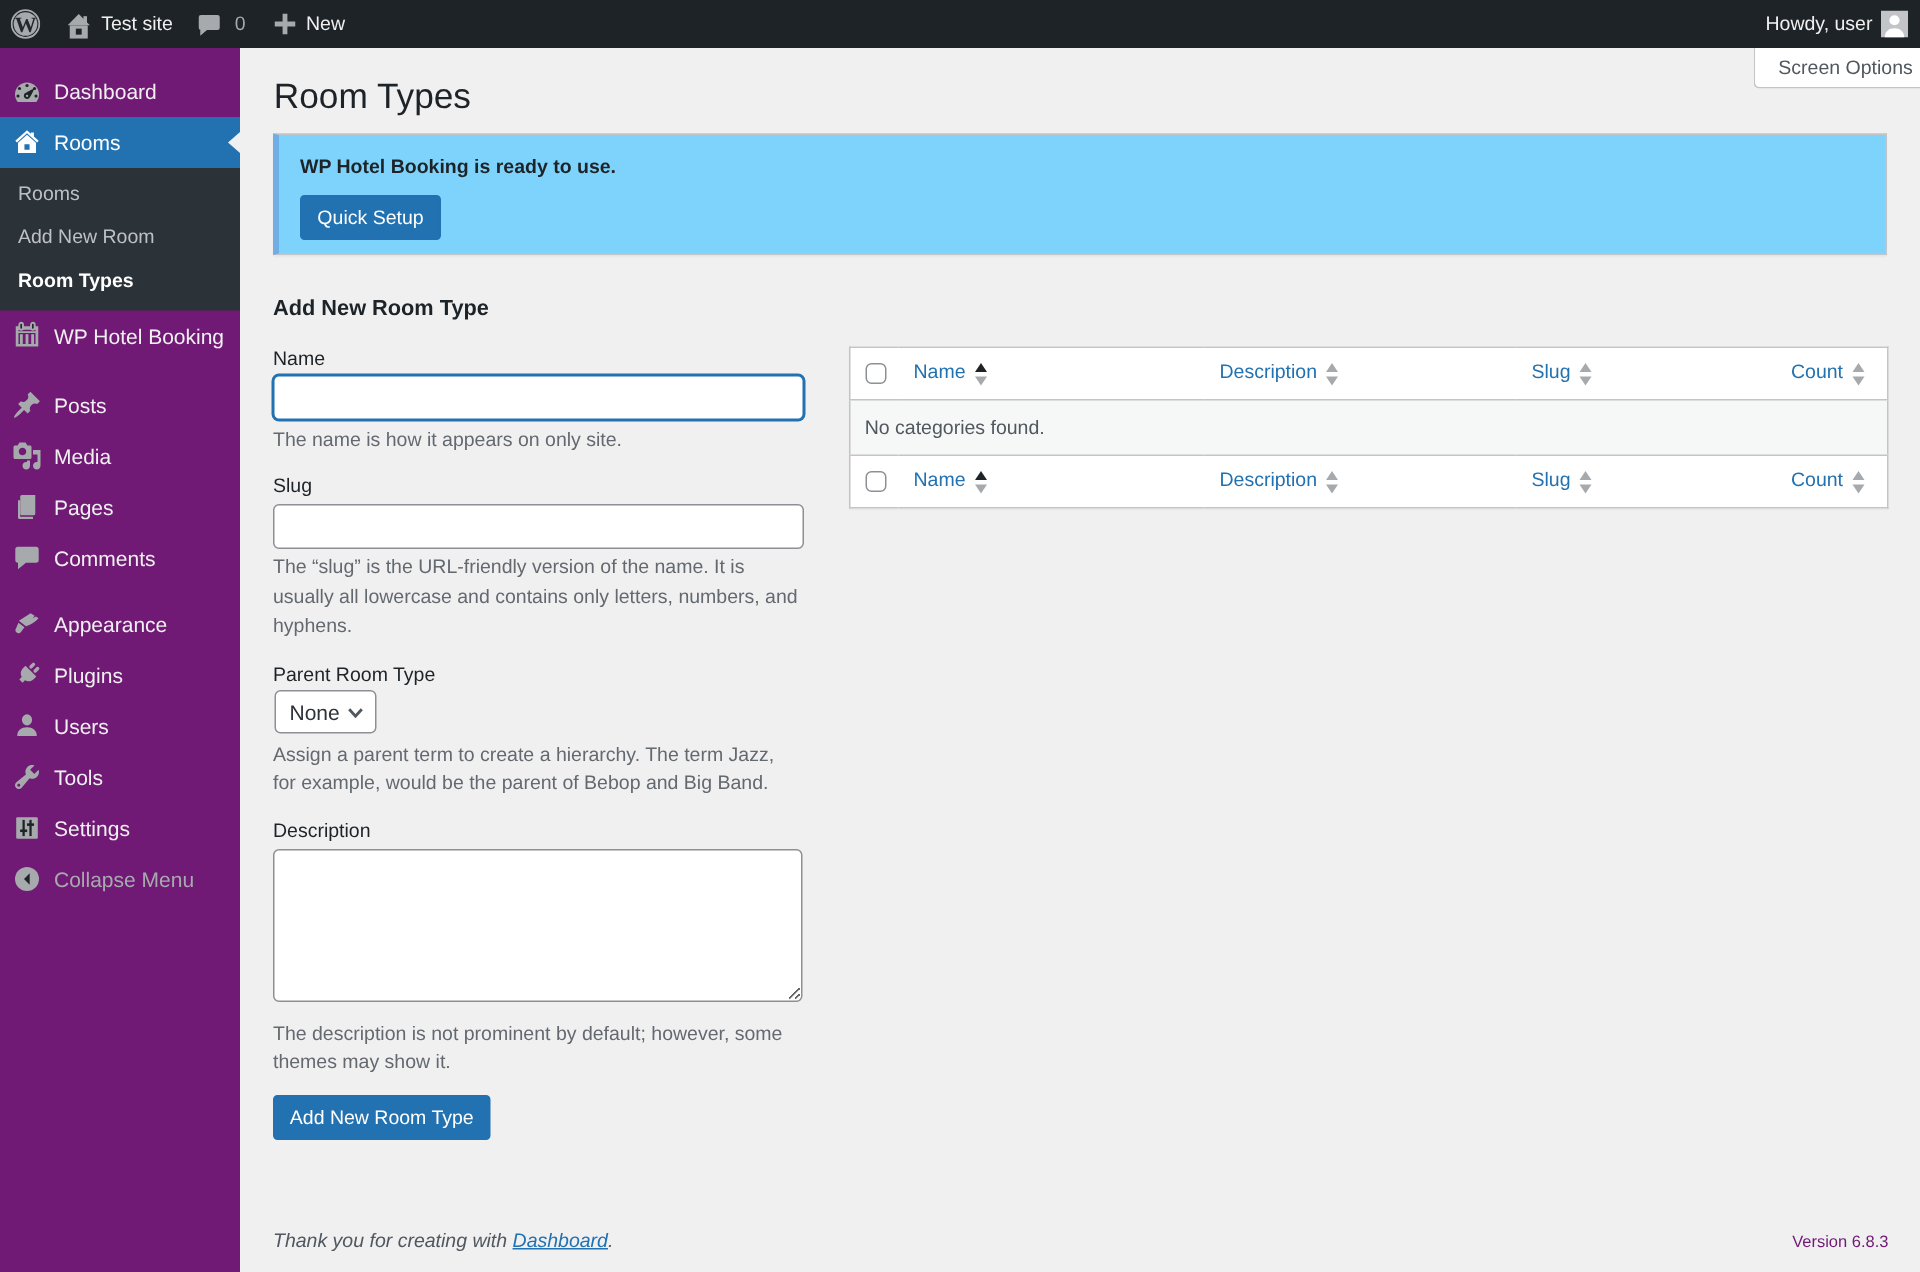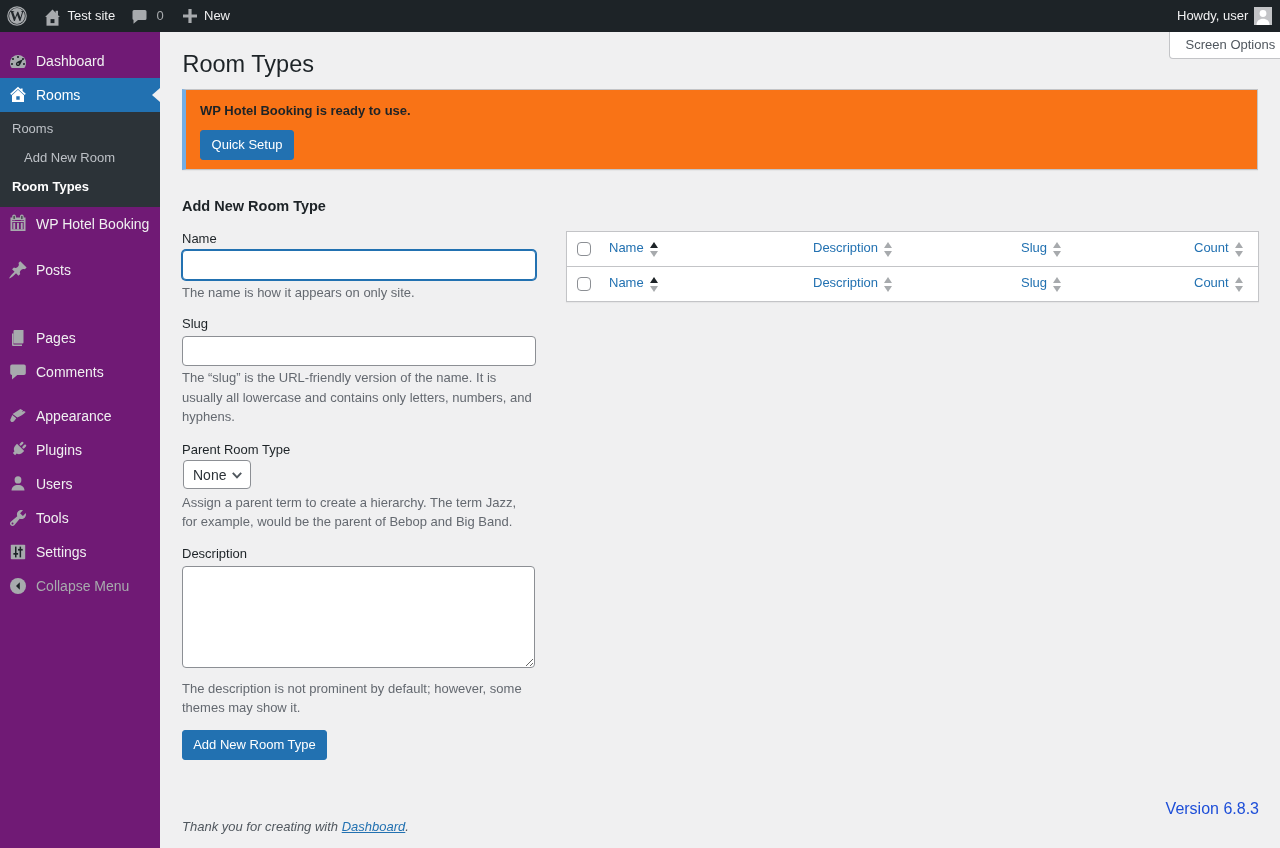--- a/index.html
+++ b/index.html
@@ -18,21 +18,21 @@
   .menu-item .mi-icon { position:absolute; left:8px; top:7px; width:20px; height:20px; }
   .menu-item .mi-label { position:absolute; left:36px; top:0; line-height:34px; white-space:nowrap; }
   #rooms-active { background:#2271b1; color:#fff; }
   #rooms-active .arrow { position:absolute; right:0; top:9.5px; width:0; height:0; border-top:7.5px solid transparent; border-bottom:7.5px solid transparent; border-right:8px solid #f0f0f1; }
   #submenu { position:absolute; left:0; top:80px; width:160px; height:95px; background:#2c3338; }
   .sm-item { position:absolute; left:12px; line-height:17px; font-size:13px; color:#bdc1c6; white-space:nowrap; }
 
   
   #screen-options { position:absolute; left:961px; top:0; width:138px; height:27px; background:#fff; border:1px solid #c3c4c7; border-top:none; border-radius:0 0 4px 4px; color:#50575e; font-size:13px; text-align:center; line-height:26px;margin-left:48px; }
   h1.wp-heading { position:absolute; left:22.5px; top:17px; font-size:23.5px; font-weight:400; color:#1d2327; line-height:30px; }
-  #notice { position:absolute; left:22px; top:56.5px; width:1076px; height:81px; background:#f97316; border:1px solid #c3c4c7; border-left:4px solid #72aee6; box-shadow:0 1px 1px rgba(0,0,0,.04); }
+  #notice { position:absolute; left:22px; top:56.5px; width:1076px; height:81px; background:#7dd3fc; border:1px solid #c3c4c7; border-left:4px solid #72aee6; box-shadow:0 1px 1px rgba(0,0,0,.04); }
   #notice p.msg { position:absolute; left:14px; top:13px; font-weight:bold; font-size:13px; color:#1d2327; }
   .btn-primary { display:inline-block; background:#2271b1; border:1px solid #2271b1; color:#fff; font-size:13px; border-radius:3px; text-align:center; font-family:"Liberation Sans",sans-serif; }
   #quick-setup { position:absolute; left:14px; top:40px; width:94px; height:30px; line-height:28px; }
 
   
   .abs { position:absolute; }
   .fld-label { font-size:13px; color:#1d2327; }
   .helper { font-size:13px; color:#646970; line-height:19.5px; }
   input.txt { display:block; width:354px; height:30px; border:1px solid #8c8f94; border-radius:4px; background:#fff; outline:none; }
   input.txt.focused { border-color:#2271b1; box-shadow:0 0 0 1px #2271b1; }
@@ -48,21 +48,21 @@
   .cb { display:inline-block; width:14.5px; height:14.5px; border:1px solid #8c8f94; border-radius:4px; background:#fff; vertical-align:middle; }
   .sort-up { display:inline-block; width:0; height:0; border-left:4px solid transparent; border-right:4px solid transparent; border-bottom:6px solid #a7aaad; }
   .sort-down { display:inline-block; width:0; height:0; border-left:4px solid transparent; border-right:4px solid transparent; border-top:6px solid #a7aaad; }
   .sorted .sort-up { border-bottom-color:#1d2327; }
   .sort-box { display:inline-block; vertical-align:middle; margin-left:6px; line-height:0; }
   .sort-box .sort-up { margin-bottom:3px; }
   tr.no-items td { background:#f6f7f7; color:#50575e; }
 
   #footer-left { position:absolute; left:22px; top:786.5px; font-size:13px; color:#50575e; font-style:italic; }
   #footer-left a { color:#2271b1; text-decoration:underline; }
-  #footer-right { position:absolute; right:21px; top:768px; font-size:16px; color:#1d4ed8; }
+  #footer-right { position:absolute; right:21px; top:790px; font-size:11px; color:#701a75; }
 </style>
 </head>
 <body>
 <div id="content">
   <div id="screen-options">Screen Options&nbsp; <span style="display:inline-block;width:0;height:0;border:4px solid transparent;border-top:5px solid #50575e;vertical-align:-1px;"></span></div>
   <h1 class="wp-heading">Room Types</h1>
   <div id="notice">
     <p class="msg">WP Hotel Booking is ready to use.</p>
     <div id="quick-setup" class="btn-primary">Quick Setup</div>
   </div>
@@ -87,20 +87,23 @@
   <div id="table-wrap">
     <table class="wp-list">
       <tbody>
           <tr class="hrow" style="height:35px;">
         <th style="width:33px;"><span class="cb" style="margin-left:10px;"></span></th>
         <th style="width:204px;padding-left:10px;" class="sorted"><a class="col-label">Name</a><span class="sort-box"><span class="sort-up"></span><br><span class="sort-down"></span></span></th>
         <th style="width:208px;padding-left:10px;"><a class="col-label">Description</a><span class="sort-box"><span class="sort-up"></span><br><span class="sort-down"></span></span></th>
         <th style="width:173px;padding-left:10px;"><a class="col-label">Slug</a><span class="sort-box"><span class="sort-up"></span><br><span class="sort-down"></span></span></th>
         <th style="padding-left:10px;"><a class="col-label">Count</a><span class="sort-box"><span class="sort-up"></span><br><span class="sort-down"></span></span></th>
       </tr>
+      <tr class="no-items" style="height:37px;">
+            <td colspan="5" style="padding-left:10px;">No categories found.</td>
+          </tr>
       <tr class="frow" style="height:35px;">
         <th><span class="cb" style="margin-left:10px;"></span></th>
         <th style="padding-left:10px;" class="sorted"><a class="col-label">Name</a><span class="sort-box"><span class="sort-up"></span><br><span class="sort-down"></span></span></th>
         <th style="padding-left:10px;"><a class="col-label">Description</a><span class="sort-box"><span class="sort-up"></span><br><span class="sort-down"></span></span></th>
         <th style="padding-left:10px;"><a class="col-label">Slug</a><span class="sort-box"><span class="sort-up"></span><br><span class="sort-down"></span></span></th>
         <th style="padding-left:10px;"><a class="col-label">Count</a><span class="sort-box"><span class="sort-up"></span><br><span class="sort-down"></span></span></th>
       </tr>
     </tbody>
       </table>
   </div>
@@ -155,39 +158,45 @@
   <div class="menu-item" id="rooms-active" style="top:46px;">
     <svg class="mi-icon" viewBox="0 0 20 20">
       <path d="M10 1.8 L2.2 8.8 L3.3 10 L10 3.9 L16.7 10 L17.8 8.8 L14.6 6 L14.6 3.4 L12.6 3.4 L12.6 4.2 Z" fill="#fff"></path>
       <path d="M4 10.2 L10 4.8 L16 10.2 L16 17 L4 17 Z M8.3 11.2 L8.3 14.8 L11.7 14.8 L11.7 11.2 Z" fill="#fff" fill-rule="evenodd"></path>
     </svg>
     <span class="mi-label">Rooms</span>
     <span class="arrow"></span>
   </div>
   <div id="submenu">
     <div class="sm-item" style="top:8px;">Rooms</div>
-    <div class="sm-item" style="top:37px;margin-left:12px;">Add New Room</div>
+    <div class="sm-item" style="top:37px;">Add New Room</div>
     <div class="sm-item" style="top:66px;color:#fff;font-weight:bold;">Room Types</div>
   </div>
   <div class="menu-item" style="top:175px;">
     <svg class="mi-icon" viewBox="0 0 20 20">
       <path d="M2.5 3.5 h15 V17 h-15 Z M4.3 8 h11.4 v7.3 H4.3 Z M4.3 5.9 h11.4 v1 H4.3 Z" fill="#a7aaad" fill-rule="evenodd"></path>
       <rect x="5.3" y="8.8" width="1.9" height="6.5" fill="#a7aaad"></rect>
       <rect x="9.05" y="8.8" width="1.9" height="6.5" fill="#a7aaad"></rect>
       <rect x="12.8" y="8.8" width="1.9" height="6.5" fill="#a7aaad"></rect>
       <rect x="4.9" y="1.2" width="2.4" height="4.6" rx="1.2" fill="#1d2327" stroke="#a7aaad" stroke-width="1.3"></rect>
       <rect x="12.7" y="1.2" width="2.4" height="4.6" rx="1.2" fill="#1d2327" stroke="#a7aaad" stroke-width="1.3"></rect>
     </svg>
     <span class="mi-label">WP Hotel Booking</span>
   </div>
   <div class="menu-item" style="top:221px;">
     <svg class="mi-icon" viewBox="0 0 20 20">
       <path d="M10.44 3.02l1.82-1.82 6.36 6.35-1.83 1.82c-1.05-.68-2.48-.57-3.41.36l-.75.75c-.92.93-1.04 2.35-.35 3.41l-1.83 1.82-2.41-2.41-2.8 2.79c-.42.42-3.38 2.71-3.8 2.29s1.86-3.38 2.28-3.8l2.79-2.79L4.1 9.36l1.83-1.82c1.05.69 2.48.57 3.4-.36l.75-.75c.93-.92 1.05-2.35.36-3.41z" fill="#a7aaad"></path>
     </svg>
     <span class="mi-label">Posts</span>
+  </div>
+  <div class="menu-item" style="top:255px;">
+    <svg class="mi-icon" viewBox="0 0 20 20">
+      <path d="M13 11V4c0-.55-.45-1-1-1h-1.67L9 1H5L3.67 3H2c-.55 0-1 .45-1 1v7c0 .55.45 1 1 1h10c.55 0 1-.45 1-1zM7 4.5c1.38 0 2.5 1.12 2.5 2.5S8.38 9.5 7 9.5 4.5 8.38 4.5 7 5.62 4.5 7 4.5zM14 6h5v10.5c0 1.38-1.12 2.5-2.5 2.5S14 17.88 14 16.5s1.12-2.5 2.5-2.5c.17 0 .34.02.5.05V9h-3V6zm-4 8.05V13h2v3.5c0 1.38-1.12 2.5-2.5 2.5S7 17.88 7 16.5 8.12 14 9.5 14c.17 0 .34.02.5.05z" fill="#a7aaad"></path>
+    </svg>
+    <span class="mi-label">Media</span>
   </div>
   <div class="menu-item" style="top:289px;">
     <svg class="mi-icon" viewBox="0 0 20 20">
       <path d="M6.5 2 h9 v12.5 a1 1 0 0 1 -1 1 h-8 a1 1 0 0 1 -1 -1 V3 a1 1 0 0 1 1 -1 z" fill="#a7aaad"></path>
       <path d="M4 5.5 h1.5 v11 H14 V18 H5 a1 1 0 0 1 -1 -1 z" fill="#a7aaad"></path>
     </svg>
     <span class="mi-label">Pages</span>
   </div>
   <div class="menu-item" style="top:367px;">
     <svg class="mi-icon" viewBox="0 0 20 20">

